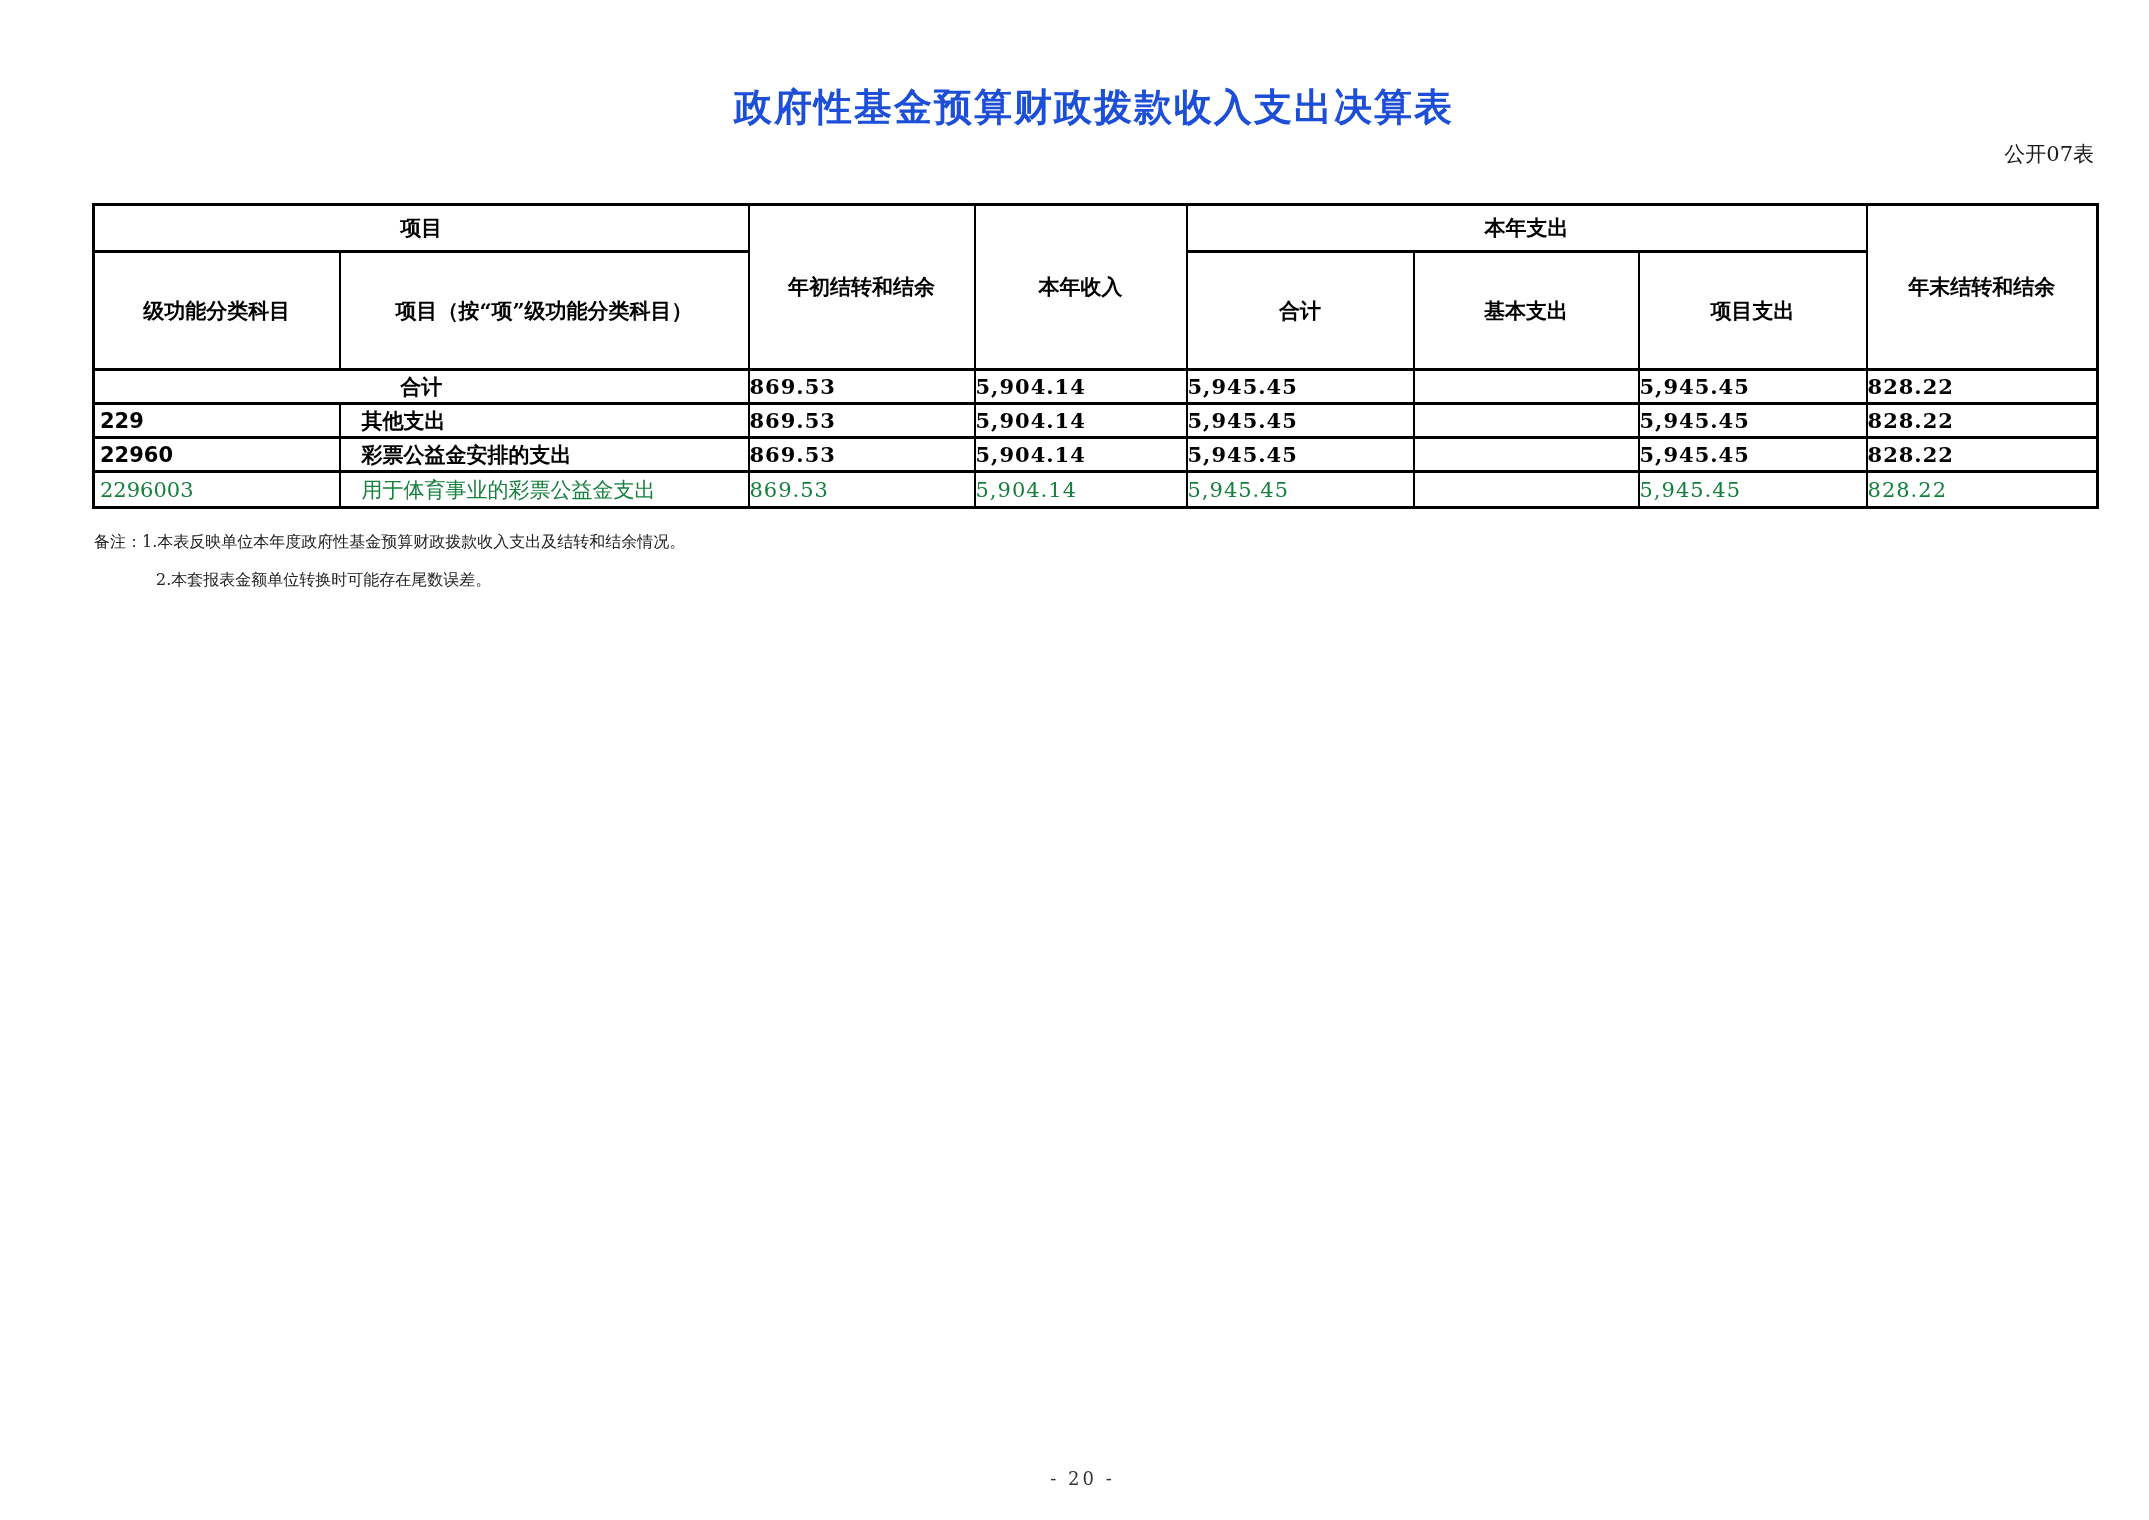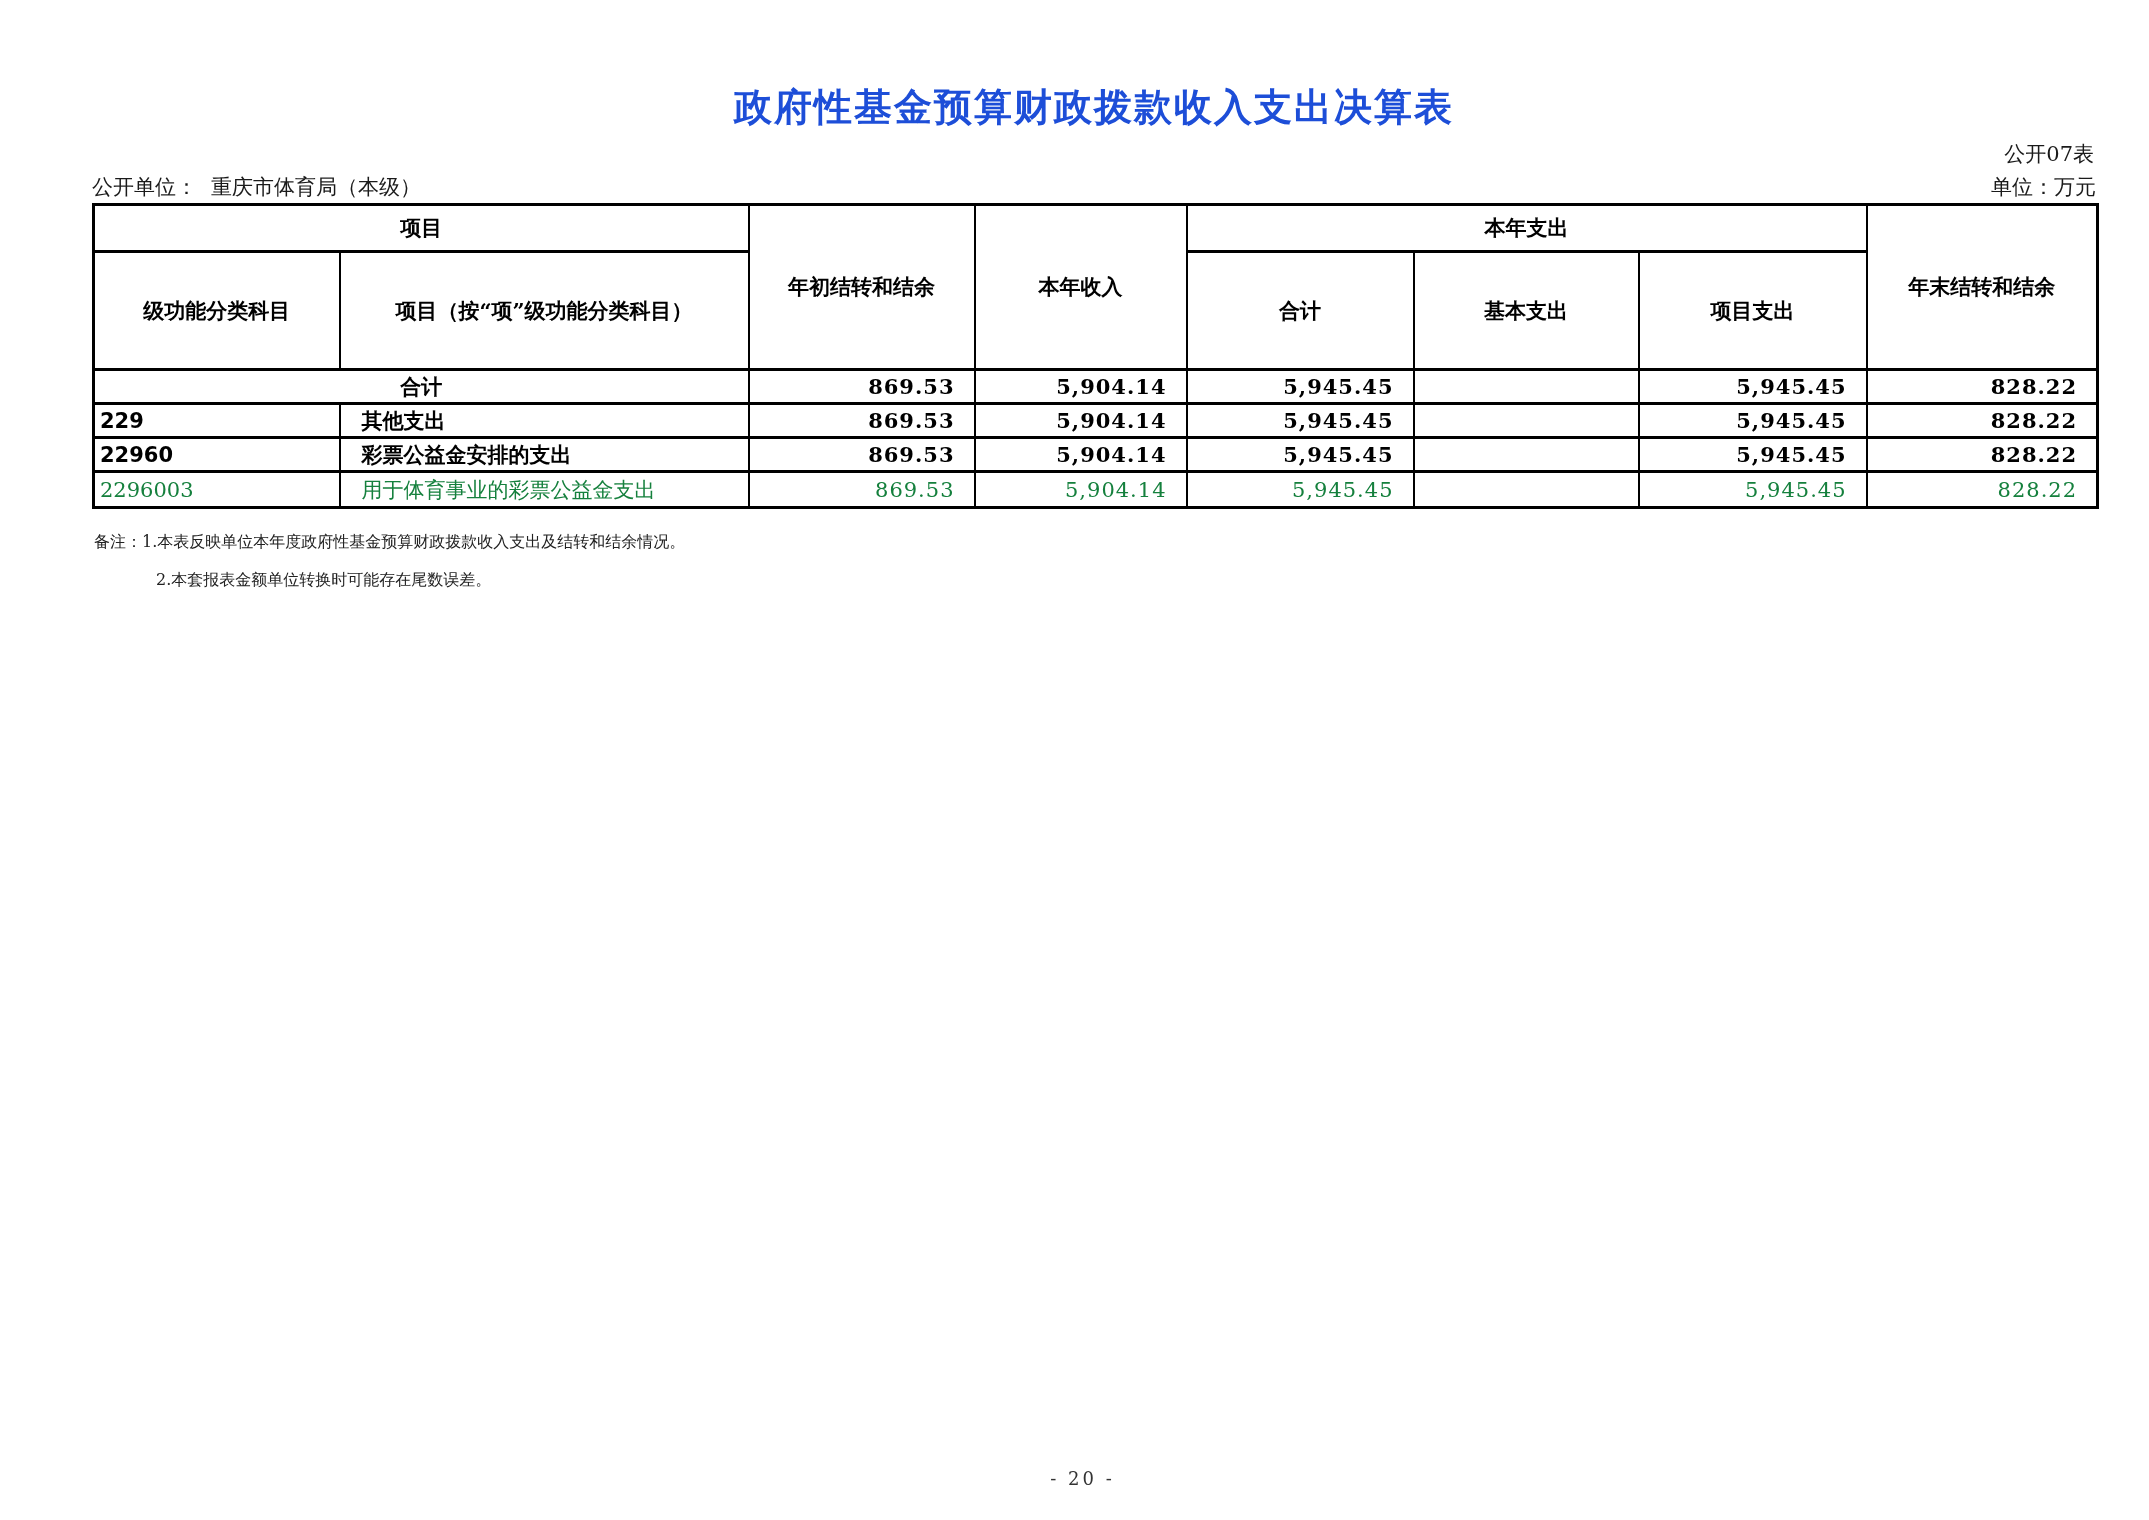--- a/index.html
+++ b/index.html
@@ -70,21 +70,21 @@
   tr.hdr2 { height: 118px; }
   tr.datarow { height: 34px; }
   tr.datarow.last { height: 36px; }
   td.hcell {
     text-align: center;
     font-weight: bold;
     color: #000;
   }
   td.code { text-align: left; padding-left: 5px; }
   td.name { text-align: left; padding-left: 21px; }
-  td.num  { text-align: right; padding-right: 19px; letter-spacing: 1px; }
+  td.num  { text-align: left; padding-right: 19px; letter-spacing: 1px; }
   td.center { text-align: center; }
   tr.boldrow td {
     font-weight: bold;
     color: #000;
   }
   tr.boldrow td.code, tr.boldrow td.name, tr.boldrow td.center {
     font-family: "DejaVu Sans", "Liberation Sans", sans-serif;
     font-size: 21px;
   }
   tr.lightrow td {
@@ -113,26 +113,20 @@
 </style>
 </head>
 <body>
 
 <div class="sheet">
 
   <div class="doc-title">政府性基金预算财政拨款收入支出决算表</div>
 
   <div class="table-no-line">公开07表</div>
 
-  <div class="meta-line">
-    <div class="meta-left">
-      <span class="label">公开单位：</span><span>重庆市体育局（本级）</span>
-    </div>
-    <div class="meta-right">单位：万元</div>
-  </div>
 
   <table class="fiscal">
     <colgroup>
       <col style="width:246px">
         <col style="width:409px">
         <col style="width:226px">
         <col style="width:212px">
       <col style="width:227px">
         <col style="width:225px">
         <col style="width:228px">

